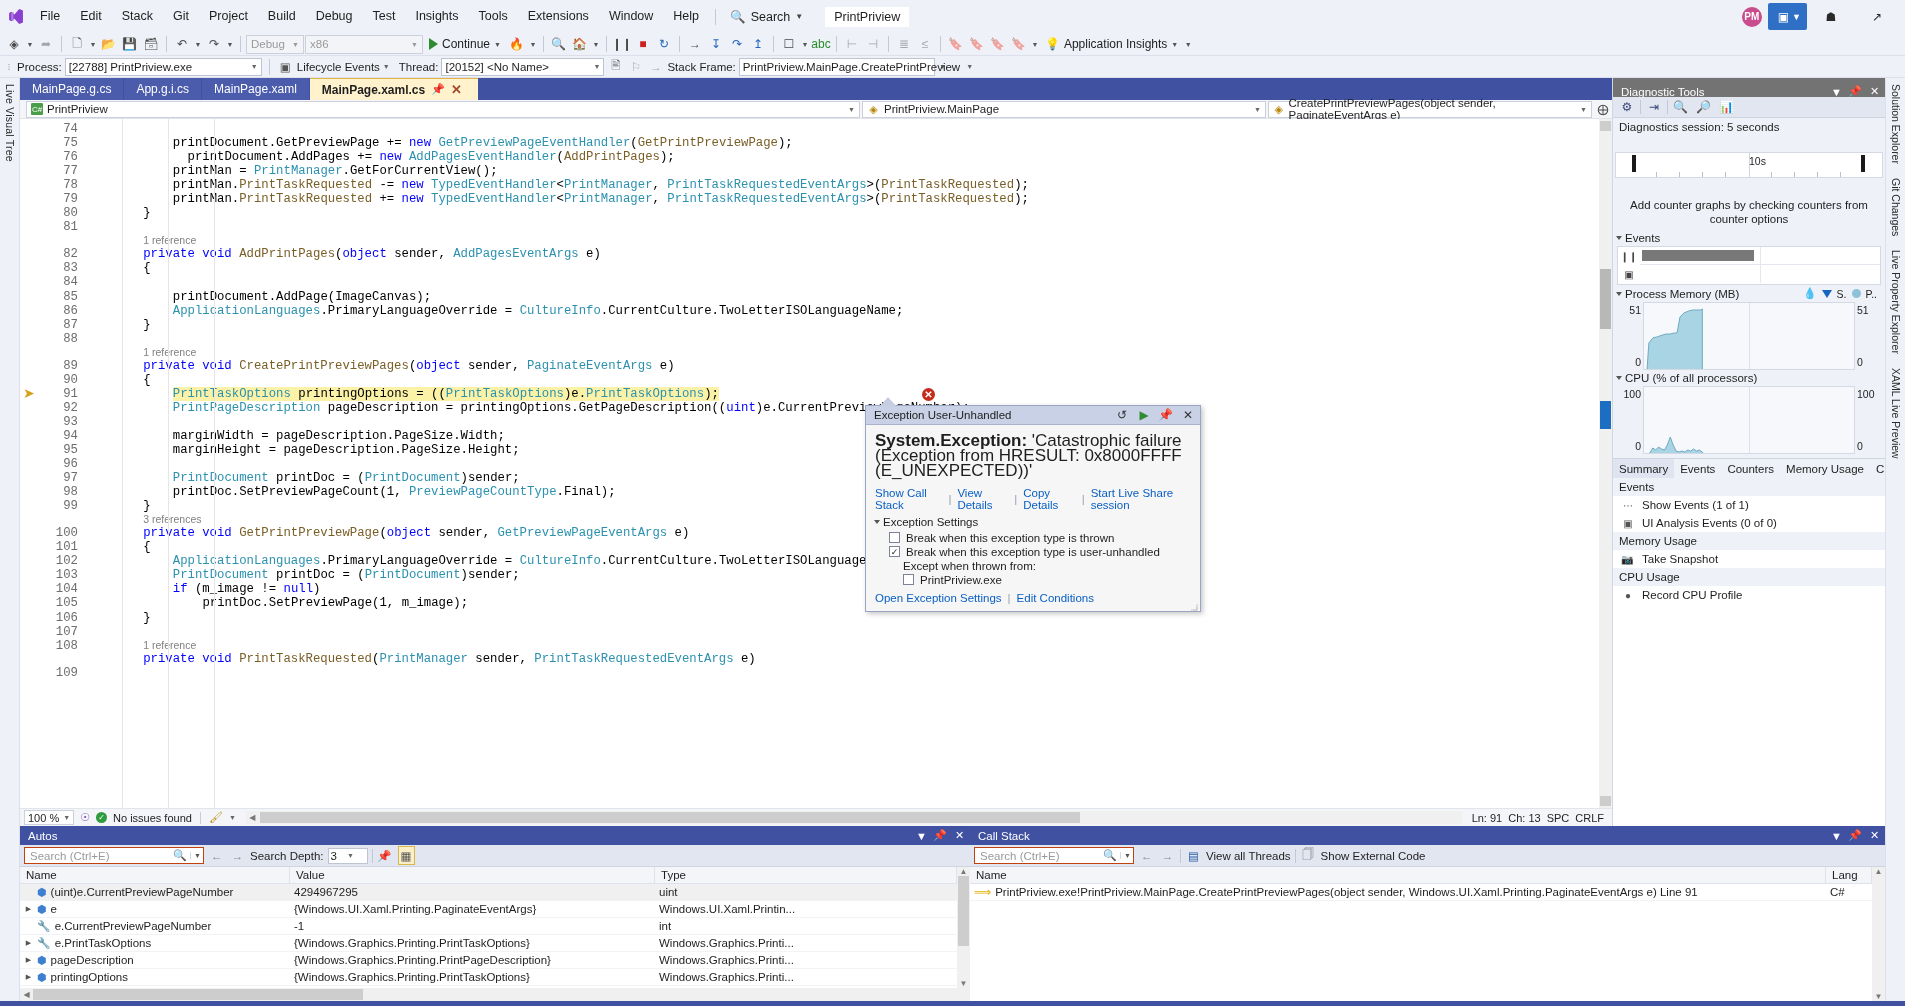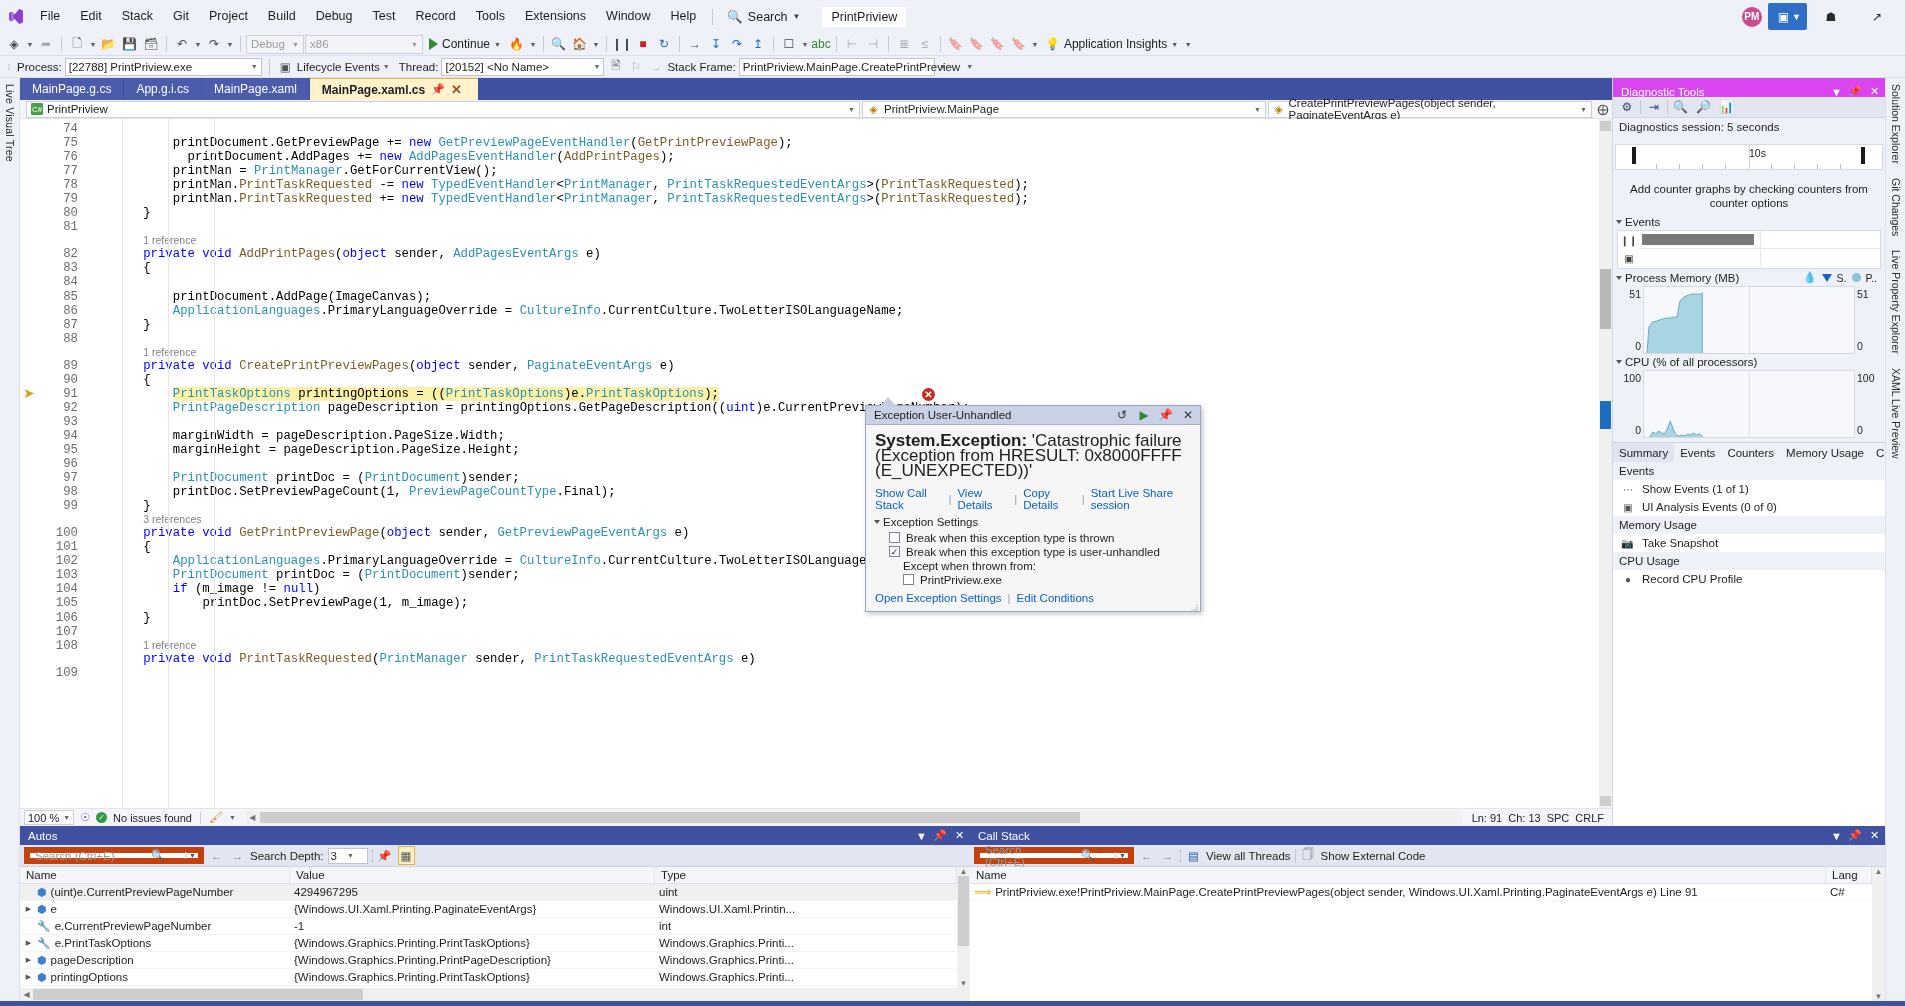--- a/index.html
+++ b/index.html
@@ -196,29 +196,29 @@
   .hscroll { flex:1; height:13px; background:#f0f0f0; display:flex;align-items:center; margin:0 4px; position:relative;}
   .hscroll .thumb { position:absolute; left:14px; height:11px; background:#cdcdcd; width:820px; }
   .hscroll .ar { width:13px;text-align:center;font-size:8px;color:#777;}
 
   
   .diag {
     width: 273px; flex:none; background:#eef1f7; display:flex;flex-direction:column;
     border-left:1px solid #d2d6e2;
   }
   .diag-head {
-    height:19px; background:#d946ef; color:#fff; display:flex;align-items:center;
+    height:19px; background:#737373; color:#fff; display:flex;align-items:center;
     padding:8px 3px 0 8px; font-size:11.5px; gap:4px;
   }
   .diag-head .ttl { flex:1; }
   .diag-head .hic { width:15px;display:flex;align-items:center;justify-content:center;font-size:11px; }
   .diag-tb { height:21px; background:#e2e6f0; display:flex;align-items:center;gap:3px;padding:0 4px;border-bottom:1px solid #cfd4e2;}
   .diag-tb .ic { width:20px;height:19px;display:flex;align-items:center;justify-content:center;color:#3a4a7a;}
   .diag-sess { font-size:11.5px; padding:3px 6px; color:#1e1e1e; background:#eef1f7; }
-  .timeline { height:26px; background:#fff; border:1px solid #d5d9e4; margin:8px 2px; position:relative; }
+  .timeline { height:26px; background:#fff; border:1px solid #d5d9e4; margin:16px 2px; position:relative; }
   .timeline .tk { position:absolute; bottom:0; width:1px; height:5px; background:#b9bfd0; }
   .timeline .marker { position:absolute; top:2px; width:4px; height:17px; background:#1a1a1a; }
   .timeline .mid { position:absolute; top:0; bottom:0; width:1px; background:#cfd4e2; }
   .timeline .lbl { position:absolute; font-size:10.5px; color:#1e1e1e; top:2px; }
   .diag-hint { font-size:11.5px; text-align:center; padding:4px 8px; line-height:14px; color:#1e1e1e; }
   .diag-sec { display:flex;align-items:center;gap:4px; font-size:11.5px; padding:2px 4px; }
   .evrow { margin:0 4px 0 4px; border:1px solid #d5d9e4; background:#fff; display:flex; }
   .evgrid { flex:1; }
   .evcell { height:18px; border-bottom:1px solid #e4e7f0; position:relative; }
   .evcell:last-child { border-bottom:none; }
@@ -248,22 +248,22 @@
   .bottom { height:175px; display:flex; flex:none; background:#eef1f7; gap:0; }
   .panel { display:flex; flex-direction:column; min-width:0; }
   .panel-head {
     height:19px; background:#3f51a0; color:#fff; display:flex;align-items:center;
     padding:0 3px 0 8px; font-size:11.5px; gap:4px;
   }
   .panel-head .ttl { flex:1; }
   .panel-head .hic { width:15px;display:flex;align-items:center;justify-content:center;font-size:11px;}
   .panel-tb { height:22px; background:#e2e6f0; display:flex;align-items:center;gap:4px;padding:0 4px;border-bottom:1px solid #cfd4e2; font-size:11.5px;}
   .srch {
-    height:17px; border:6px solid #c2410c; background:#fff; display:flex;align-items:center;
-    padding:0 2px 0 5px; color:#9a9a9a; font-size:11.5px; gap:20px;
+    height:17px; border:1px solid #c2410c; background:#fff; display:flex;align-items:center;
+    padding:0 2px 0 5px; color:#9a9a9a; font-size:11.5px; gap:3px;
   }
   .srch .magn { color:#444; font-size:11px; }
   .srch .cc { font-size:7px; color:#555; border-left:1px solid #d4d8e2; padding-left:3px; }
   .ptb-ic { width:17px;height:19px;display:flex;align-items:center;justify-content:center;color:#555;}
   .depth-combo { height:16px;border:1px solid #bfc4d2;background:#fff;display:flex;align-items:center;padding:0 2px;gap:10px;font-size:11.5px;color:#1e1e1e;}
   .grid { flex:1; background:#fff; display:flex; flex-direction:column; overflow:hidden; }
   .grid-head { display:flex; height:17px; background:#f4f5f9; border-bottom:1px solid #dfe2ec; font-size:11.5px; }
   .gh { padding:1px 6px; border-right:1px solid #dfe2ec; color:#1e1e1e; display:flex;align-items:center;}
   .grow { display:flex; height:17px; font-size:11.5px; border-bottom:1px solid #f2f3f7; }
   .grow.sel { background:#f0f0f0; }
@@ -292,21 +292,21 @@
     </div>
     <div class="menubar">
       <div class="menu-item">File</div>
       <div class="menu-item">Edit</div>
       <div class="menu-item">Stack</div>
       <div class="menu-item">Git</div>
       <div class="menu-item">Project</div>
       <div class="menu-item">Build</div>
       <div class="menu-item">Debug</div>
       <div class="menu-item">Test</div>
-      <div class="menu-item">Record</div>
+      <div class="menu-item">Insights</div>
       <div class="menu-item">Tools</div>
       <div class="menu-item">Extensions</div>
       <div class="menu-item">Window</div>
       <div class="menu-item">Help</div>
     </div>
     <div class="menu-sep"></div>
     <div class="search-box">
       <span>🔍</span>
       <span>Search</span>
       <span class="caret">▼</span>

